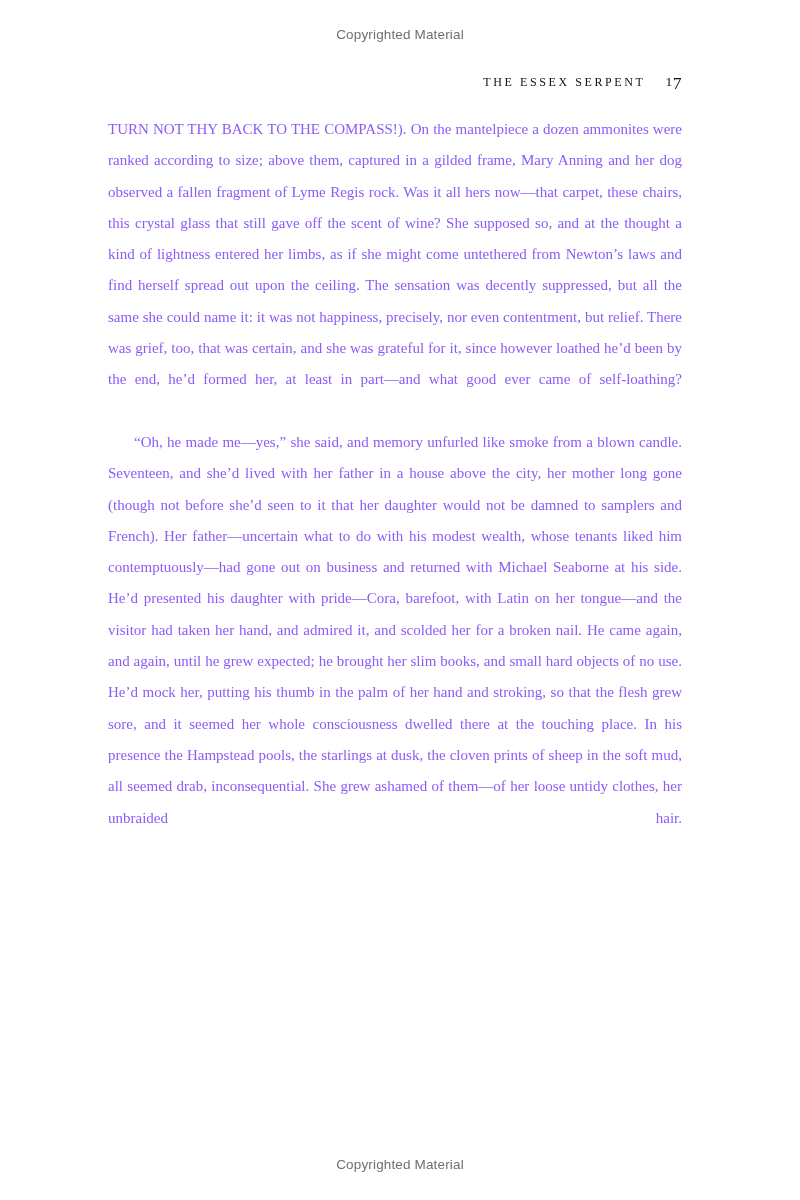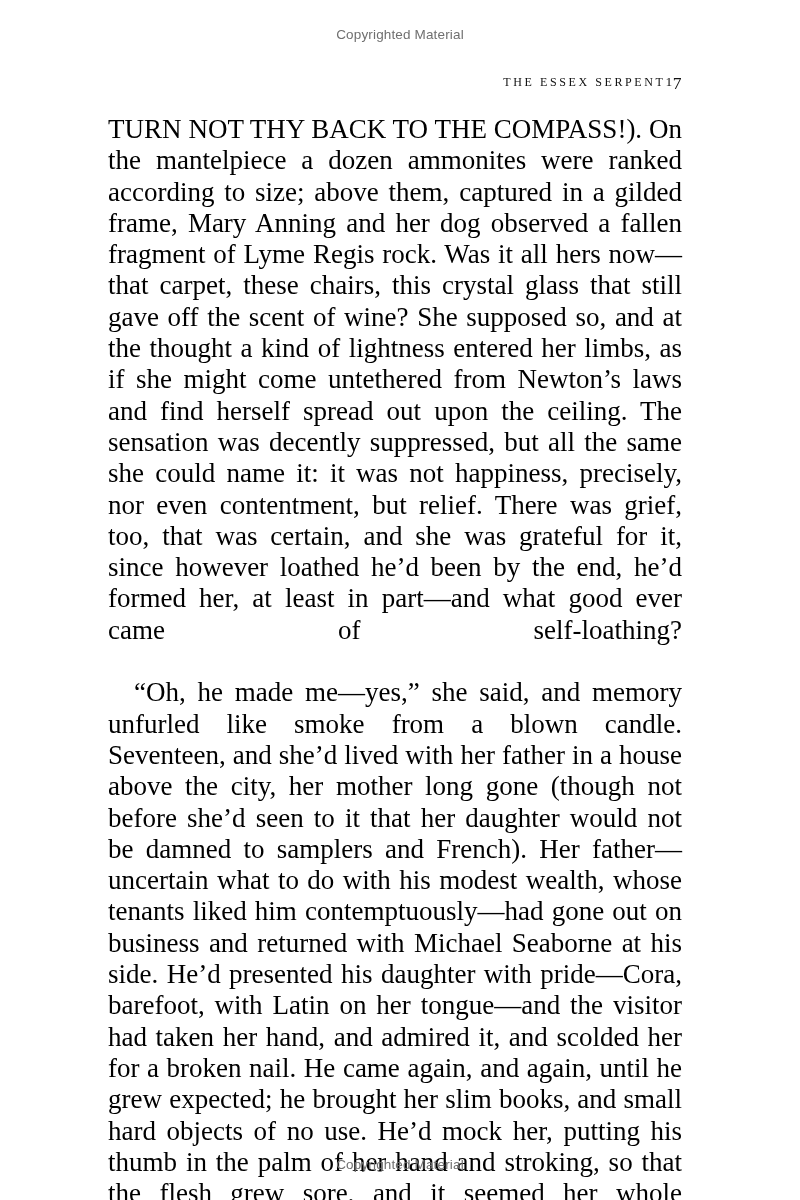--- a/index.html
+++ b/index.html
@@ -51,20 +51,21 @@
     color: #111111;
   }
   .running-head .book-title {
     letter-spacing: 2.6px;
     font-variant: small-caps;
     text-transform: uppercase;
     font-size: 12px;
   }
   .running-head .folio {
     display: inline-block;
+    margin-left: 20px;
     font-size: 17.5px;
     letter-spacing: 0.5px;
     font-feature-settings: "onum" 1;
   }
   .running-head .folio .ofig-1 {
     font-size: 13.5px;
     vertical-align: 0.5px;
   }
   .running-head .folio .ofig-7 {
     position: relative;
@@ -73,26 +74,26 @@
 
   
   .body-text {
     position: absolute;
     top: 114px;
     left: 108px;
     width: 574px;
   }
   .body-text p {
     margin: 0;
-    font-size: 27px;
+    font-size: 15px;
     line-height: 31.3px;
     text-align: justify;
     text-justify: inter-word;
     hyphens: none;
-    color: #000000;
+    color: #8b5cf6;
   }
   .body-text p.first {
     text-indent: 0;
   }
   .body-text p.indented {
     text-indent: 26px;
   }
   
   .body-text p::after {
     content: "";

